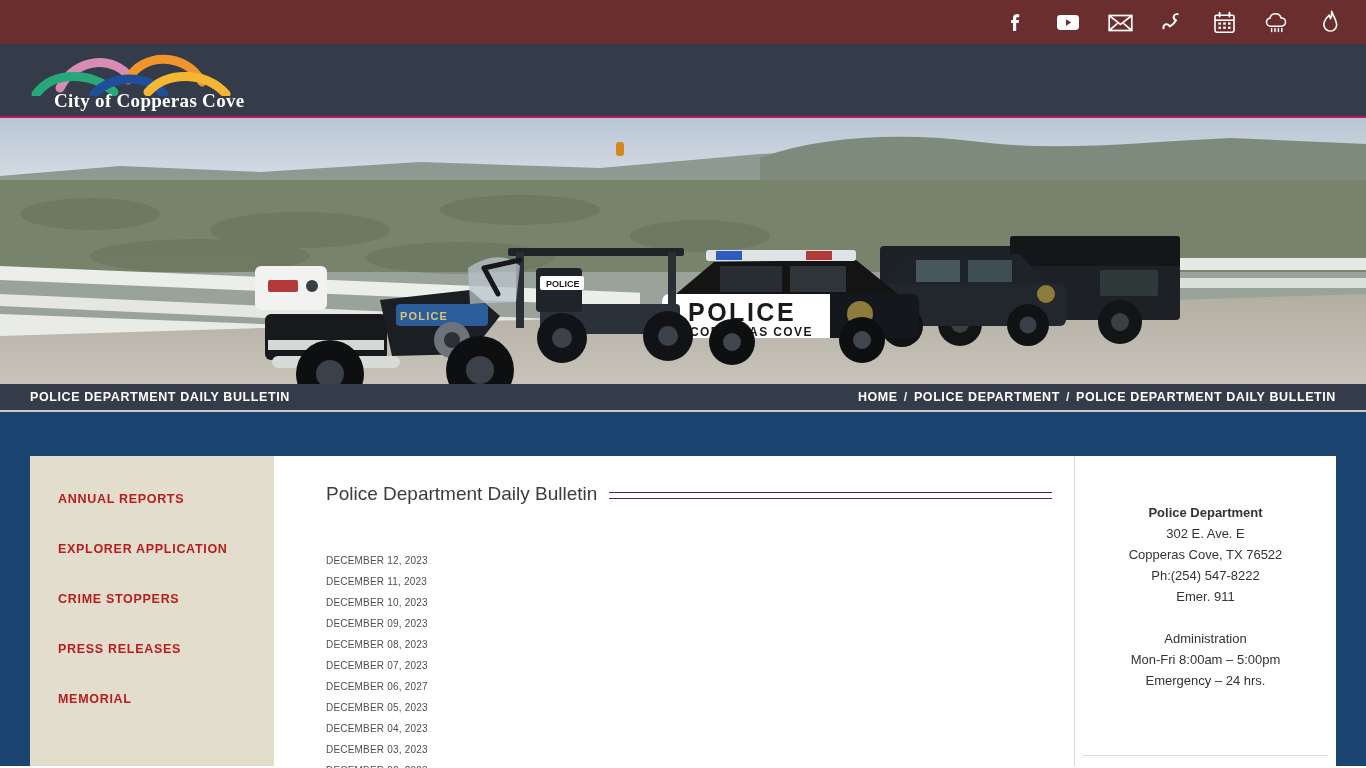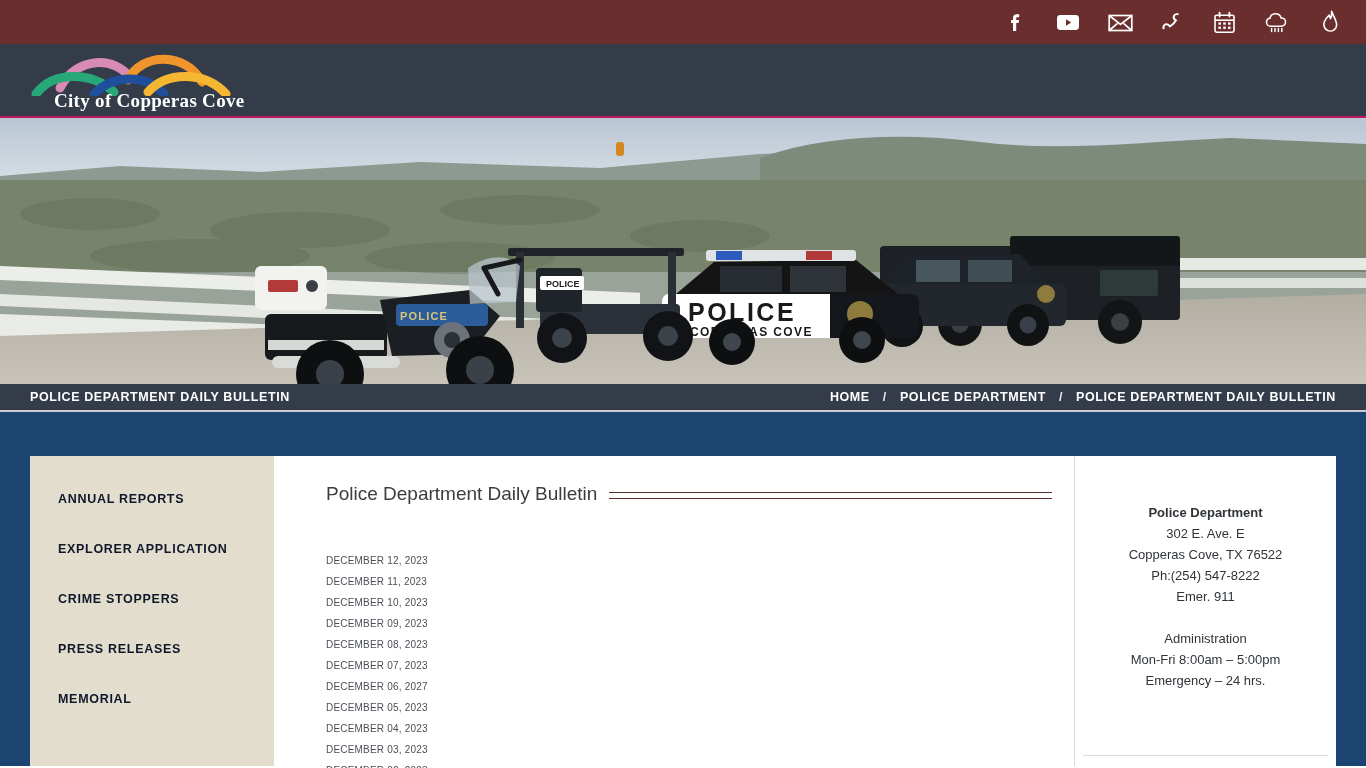--- a/index.html
+++ b/index.html
@@ -77,21 +77,21 @@
     color: #ffffff;
     font-size: 12.5px;
     font-weight: bold;
     letter-spacing: 0.6px;
   }
   .breadcrumb {
     color: #ffffff;
     font-size: 12.5px;
     font-weight: bold;
     letter-spacing: 0.6px;
-    display: flex; gap: 13px;
+    display: flex; gap: 6px;
   }
   .crumb { cursor: pointer; }
   .crumb-sep { opacity: 0.9; }
 
   
   .canvas {
     background: #1b4570;
     height: calc(768px - 44px - 74px - 266px - 30px);
     padding-top: 44px;
     display: flex;
@@ -109,21 +109,21 @@
     flex: 0 0 244px;
     background: #e3ddcd;
     padding: 28px 0 20px 0;
   }
   .nav-item {
     display: block;
     padding: 6px 18px 6px 28px;
     font-size: 12.5px;
     font-weight: bold;
     letter-spacing: 0.7px;
-    color: #0f172a;
+    color: #b91c1c;
     line-height: 19px;
     cursor: pointer;
     margin-bottom: 19px;
   }
 
   
   .content-card {
     flex: 1;
     background: #ffffff;
     display: flex;

